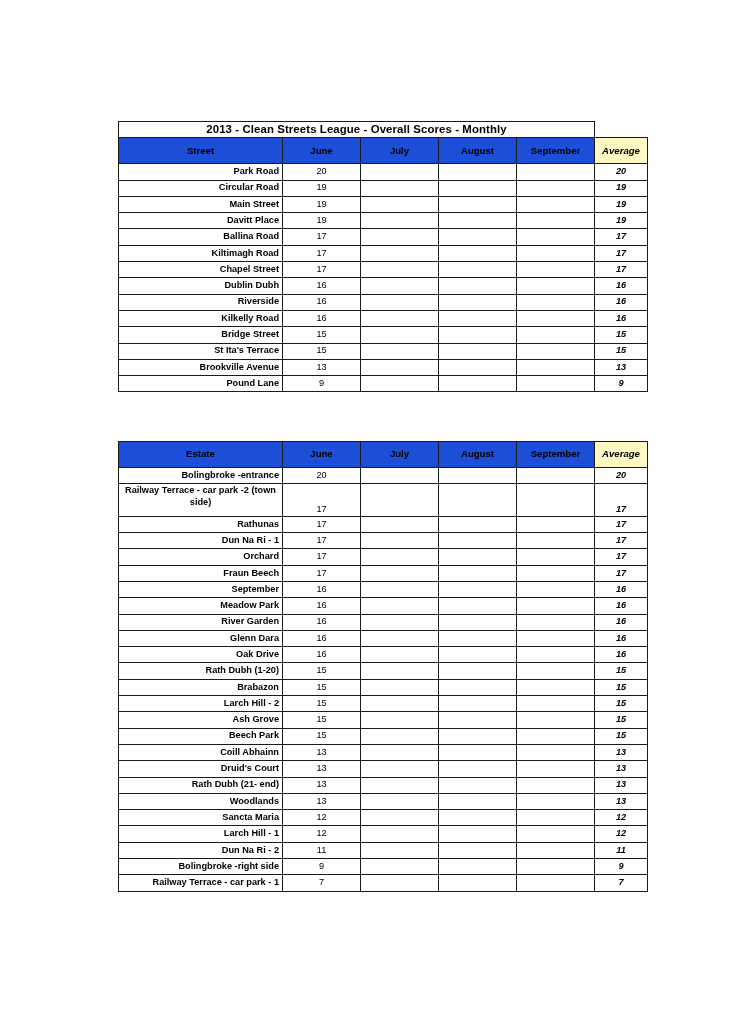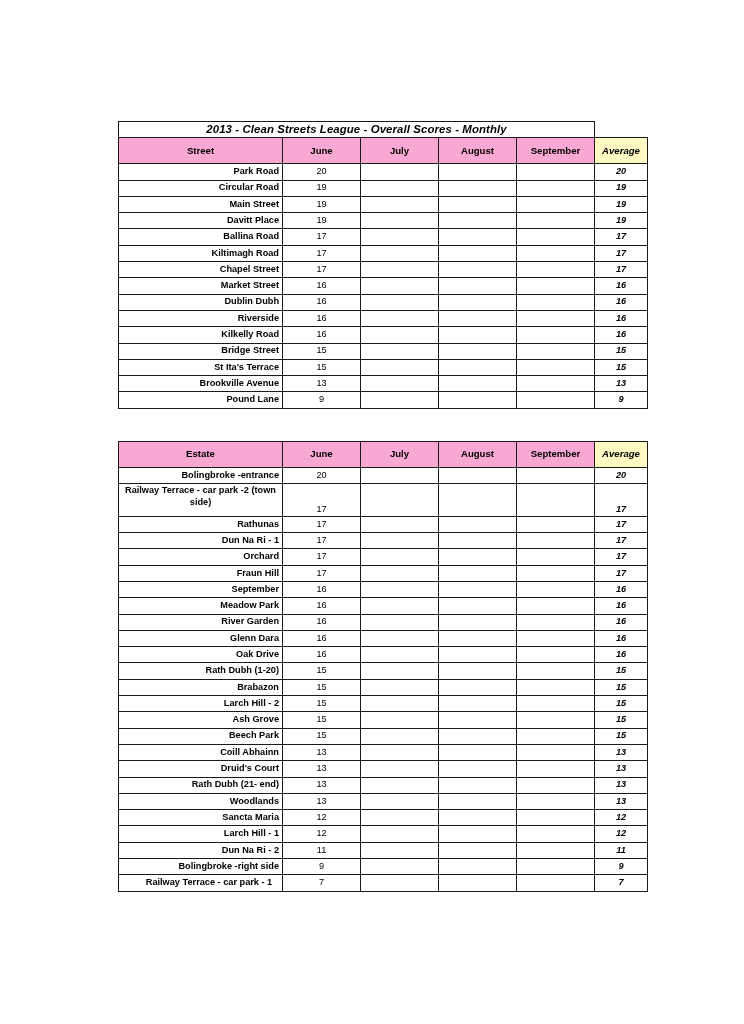--- a/index.html
+++ b/index.html
@@ -45,51 +45,50 @@
   
   .c-name   { width: 164px; }
   .c-month  { width: 78px; }
   .c-avg    { width: 53px; }
 
   
   .title-cell {
     background: #f7f4ec;
     text-align: center;
     font-weight: bold;
-    font-style: italic;
     font-size: 11.4px;
     height: 21px;
     letter-spacing: .1px;
   }
   .title-pad {
     border: none !important;
     background: #ffffff !important;
   }
 
   
   .hdr td {
-    background: #f9a8d4;
+    background: #1d4ed8;
     text-align: center;
     font-weight: bold;
     font-size: 9.6px;
     height: 25px;
   }
   .hdr td.avg {
     background: #fef9c3;
     font-style: italic;
   }
 
   
   .name {
     text-align: right;
     font-weight: bold;
     padding-right: 28px;
   }
   .name.wide {
-    text-align: center;
+    text-align: right;
     padding-right: 3px;
     padding-left: 20px;
   }
   .num {
     text-align: center;
   }
   .avg {
     background: #f2dcc0;
     text-align: center;
     font-weight: bold;
@@ -191,28 +190,20 @@
         </tr>
         <tr>
           <td class="name">Chapel Street</td>
           <td class="num">17</td>
           <td class="num blank"></td>
           <td class="num blank"></td>
           <td class="num blank"></td>
           <td class="avg">17</td>
         </tr>
         <tr>
-          <td class="name">Market Street</td>
-          <td class="num">16</td>
-          <td class="num blank"></td>
-          <td class="num blank"></td>
-          <td class="num blank"></td>
-          <td class="avg">16</td>
-        </tr>
-        <tr>
           <td class="name">Dublin Dubh</td>
           <td class="num">16</td>
           <td class="num blank"></td>
           <td class="num blank"></td>
           <td class="num blank"></td>
           <td class="avg">16</td>
         </tr>
         <tr>
           <td class="name">Riverside</td>
           <td class="num">16</td>
@@ -318,21 +309,21 @@
         </tr>
         <tr>
           <td class="name">Orchard</td>
           <td class="num">17</td>
           <td class="num blank"></td>
           <td class="num blank"></td>
           <td class="num blank"></td>
           <td class="avg">17</td>
         </tr>
         <tr>
-          <td class="name">Fraun Hill</td>
+          <td class="name">Fraun Beech</td>
           <td class="num">17</td>
           <td class="num blank"></td>
           <td class="num blank"></td>
           <td class="num blank"></td>
           <td class="avg">17</td>
         </tr>
         <tr>
           <td class="name">September</td>
           <td class="num">16</td>
           <td class="num blank"></td>

